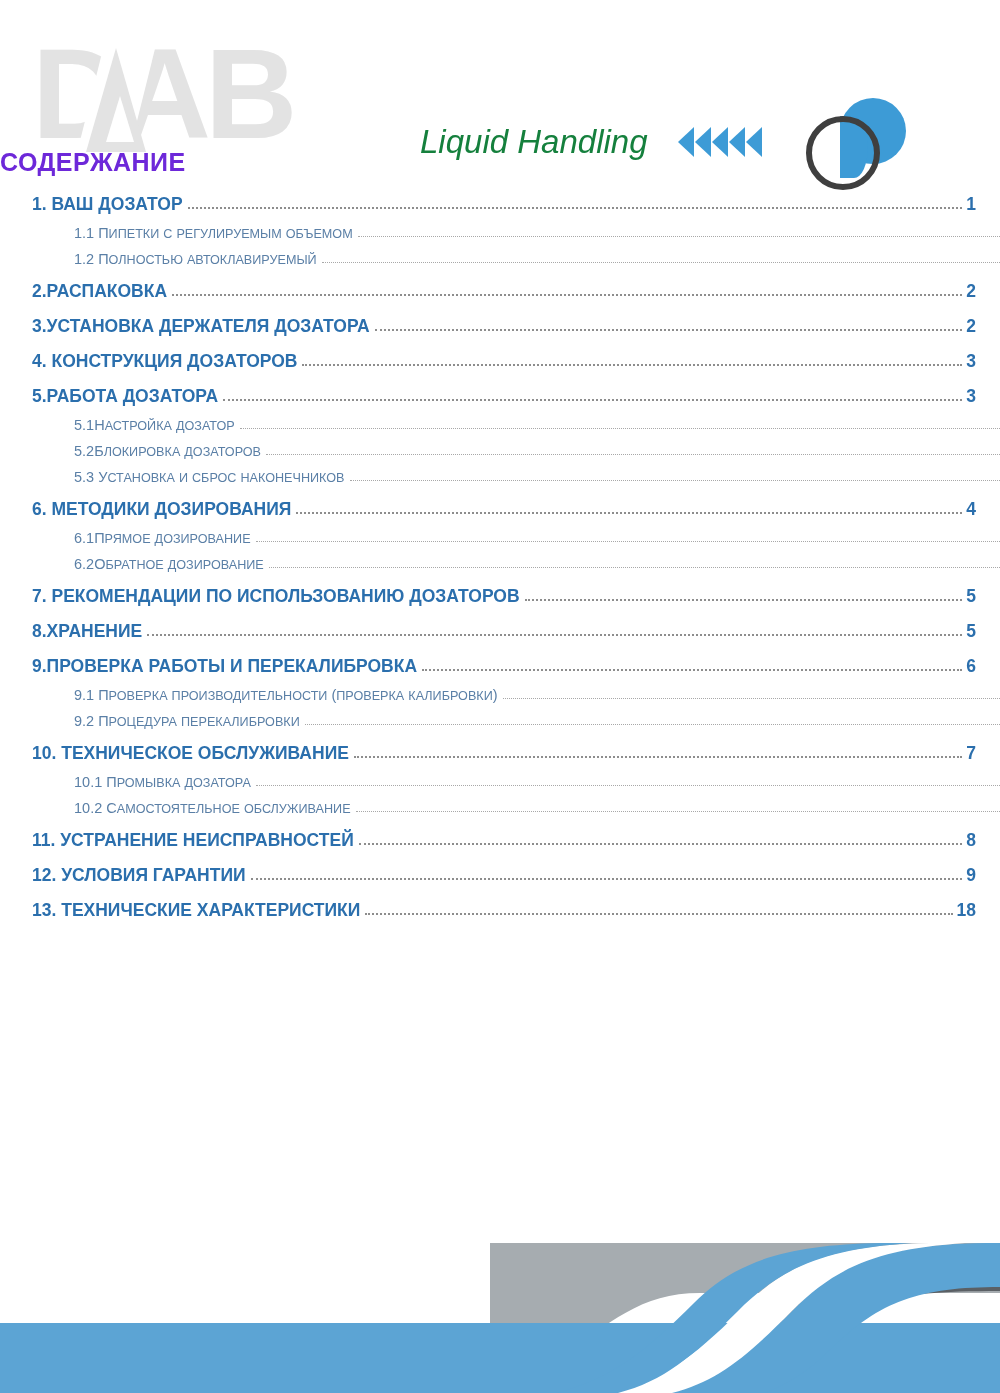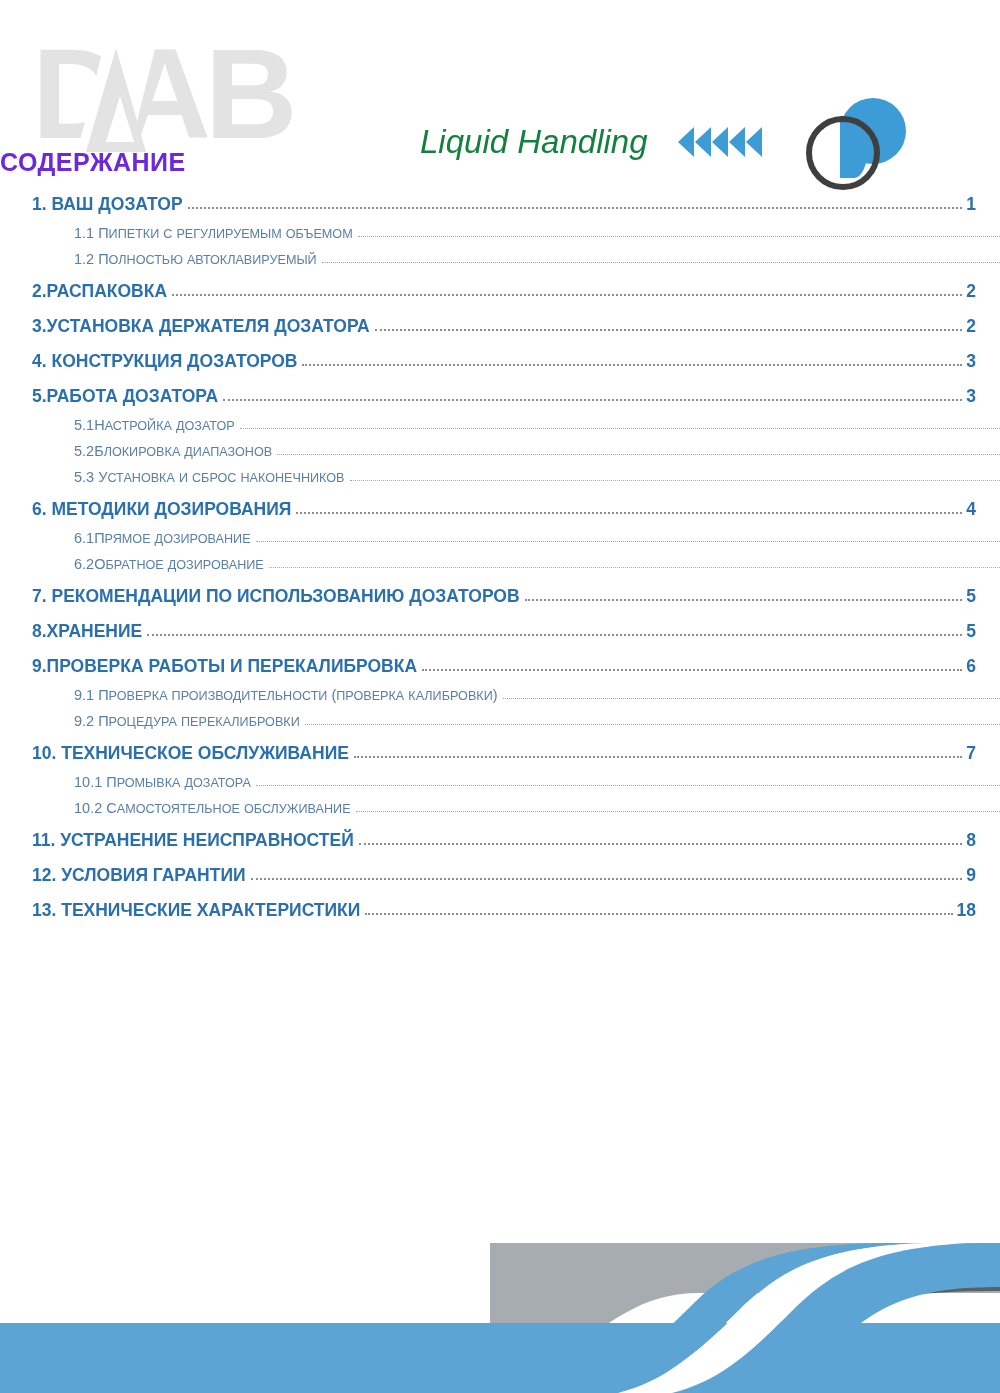--- a/index.html
+++ b/index.html
@@ -277,21 +277,21 @@
     <div class="toc-row lvl1">
       <span class="label">5.РАБОТА ДОЗАТОРА</span>
       <span class="dots"></span>
       <span class="page">3</span>
     </div>
     <div class="toc-row lvl2">
       <span class="label">5.1Н<span class="sc">АСТРОЙКА</span> <span class="sc">ДОЗАТОР</span></span>
       <span class="dots"></span>
     </div>
     <div class="toc-row lvl2">
-      <span class="label">5.2Б<span class="sc">ЛОКИРОВКА</span> <span class="sc">ДИАПАЗОНОВ</span></span>
+      <span class="label">5.2Б<span class="sc">ЛОКИРОВКА</span> <span class="sc">ДОЗАТОРОВ</span></span>
       <span class="dots"></span>
     </div>
     <div class="toc-row lvl2">
       <span class="label">5.3 У<span class="sc">СТАНОВКА</span> <span class="sc">И</span> <span class="sc">СБРОС</span> <span class="sc">НАКОНЕЧНИКОВ</span></span>
       <span class="dots"></span>
     </div>
     <div class="toc-row lvl1">
       <span class="label">6. МЕТОДИКИ ДОЗИРОВАНИЯ</span>
       <span class="dots"></span>
       <span class="page">4</span>

